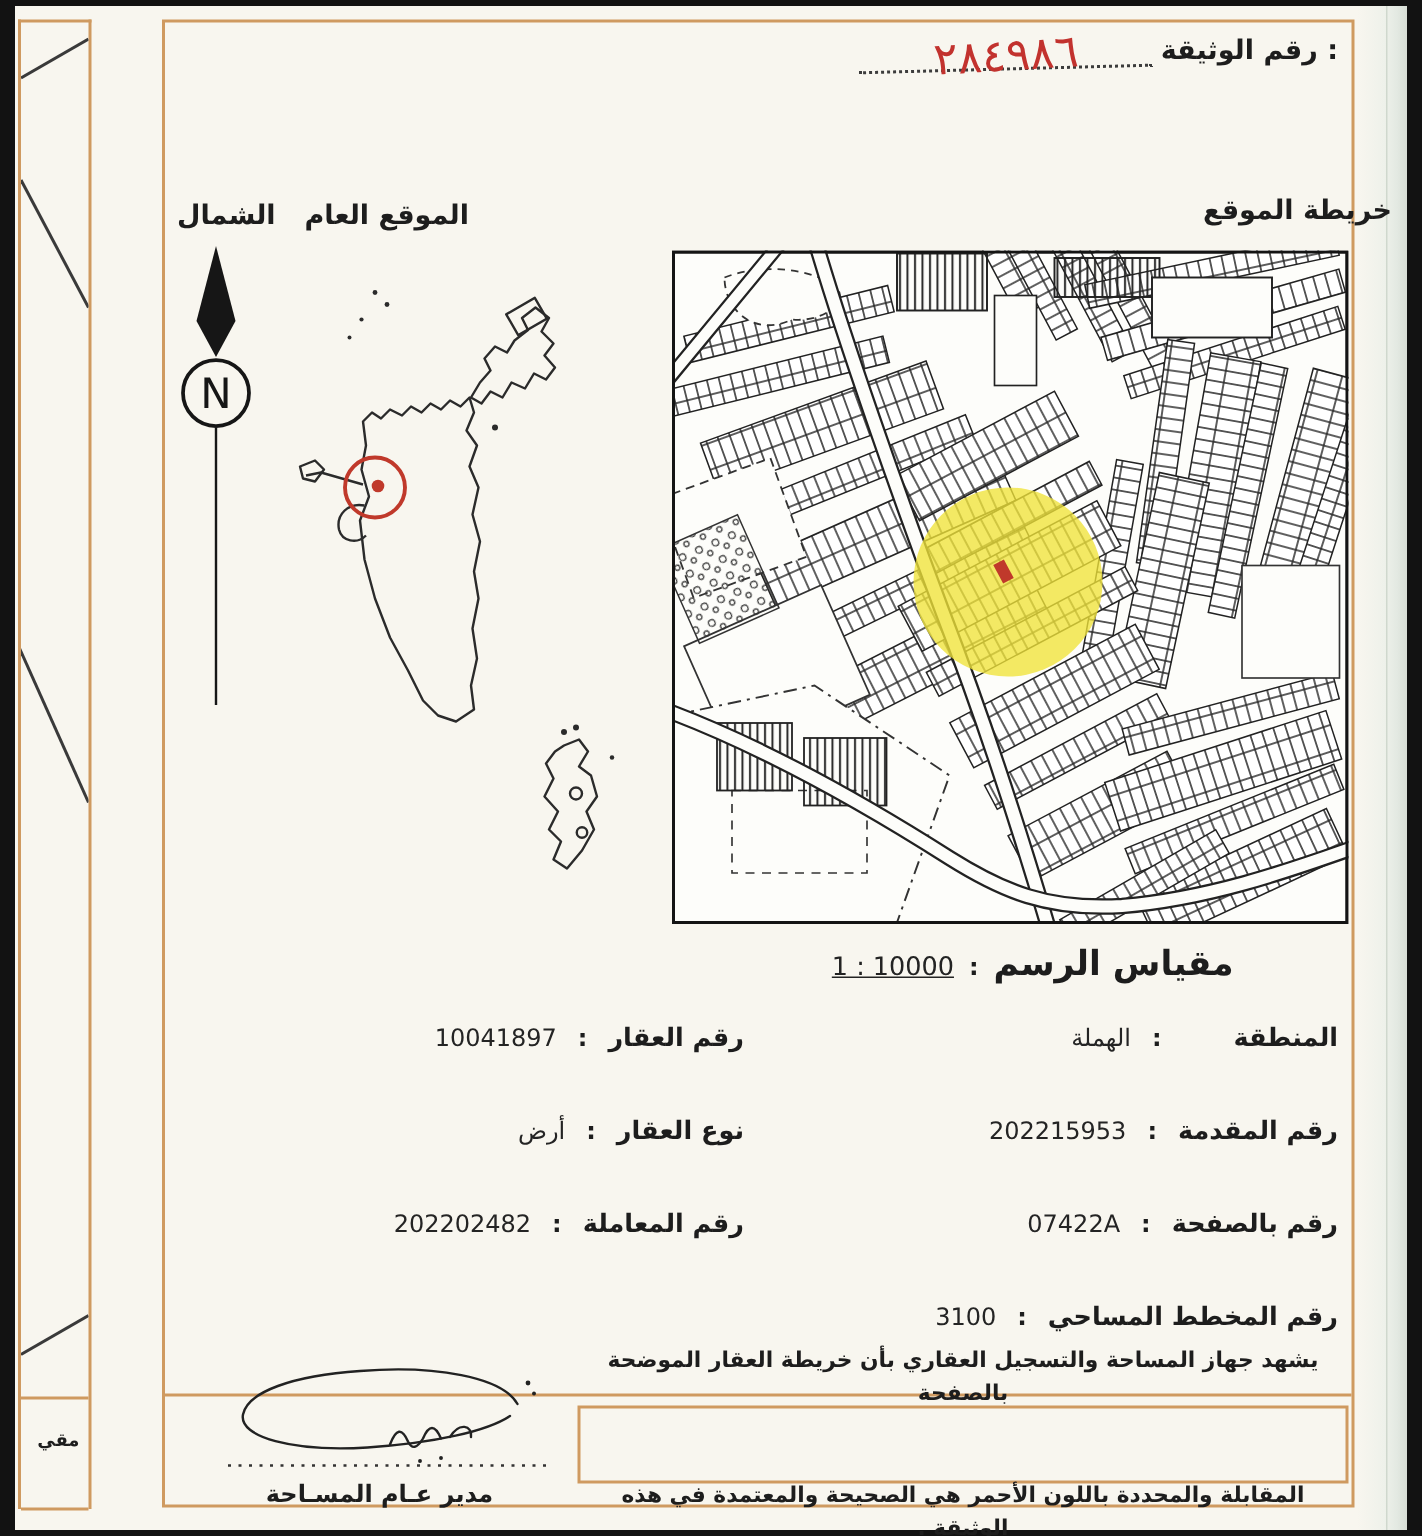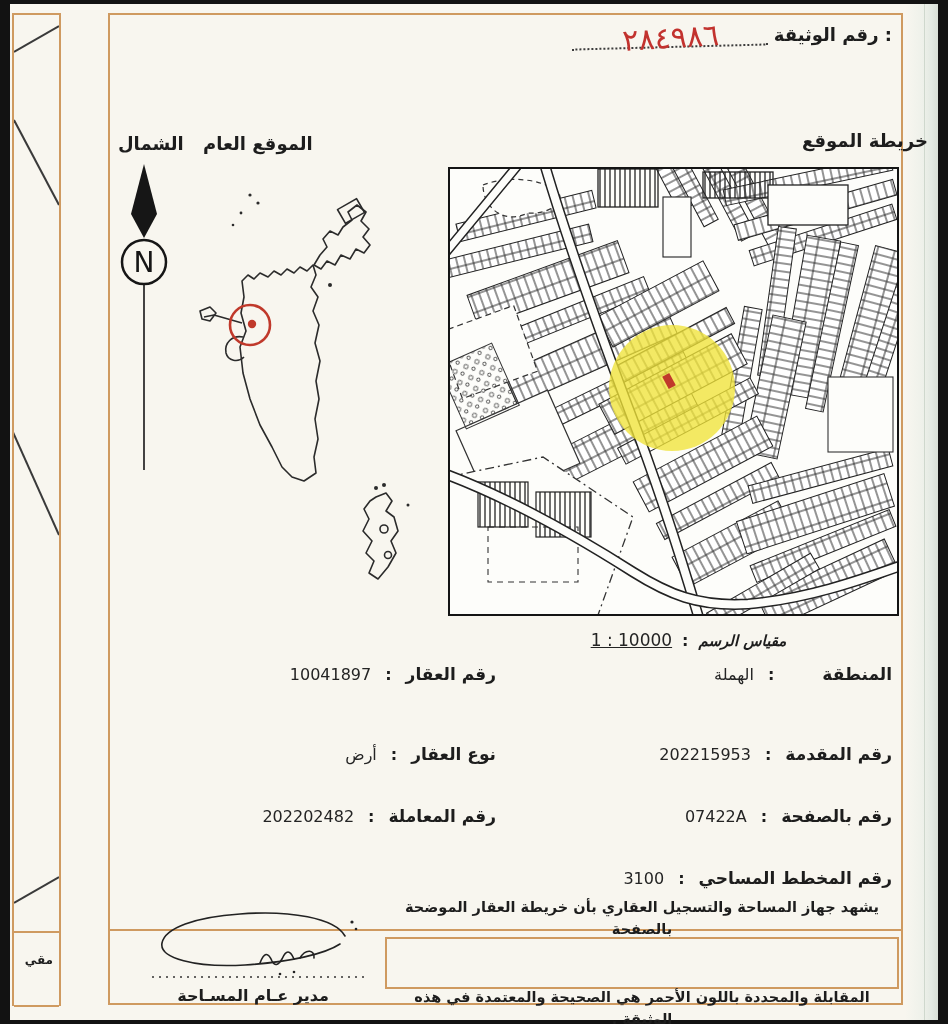--- a/index.html
+++ b/index.html
@@ -41,30 +41,30 @@
   .hdr-map{left:786px;top:130px;margin-left:16px;}
 
   .north-svg{position:absolute;left:118px;top:158px;}
   .bahrain-svg{position:absolute;left:180px;top:185px;}
   .city-map{position:absolute;left:448px;top:167px;}
 
   
   .scale-row{position:absolute;left:448px;top:630px;width:451px;
     display:flex;justify-content:center;align-items:baseline;gap:10px;padding-left:30px;box-sizing:border-box;}
   .scale-row .ratio{font-size:17px;color:#232323;text-decoration:underline;}
-  .scale-row .lbl{font-weight:700;font-size:15px;font-style:italic;}
+  .scale-row .lbl{font-weight:700;font-size:23px;}
   .colon{font-weight:700;font-size:16px;}
 
   
   .drow{position:absolute;display:flex;align-items:baseline;gap:14px;white-space:nowrap;}
   .drow .lbl{font-weight:700;font-size:17px;}
   .drow .val{font-size:16px;color:#242424;}
   .rcol{right:56px;}
   .lcol{right:452px;}
-  .r0{top:664px;margin-left:12px;} .r1{top:744px;} .r2{top:806px;} .r3{top:868px;}
+  .r0{top:682px;margin-left:12px;} .r1{top:744px;} .r2{top:806px;} .r3{top:868px;}
   .gapwide{margin-left:34px;}
 
   
   .bottom-rule{position:absolute;left:110px;top:929px;width:791px;border-top:2px solid #cf9a60;}
   .sig-svg{position:absolute;left:140px;top:908px;}
   .sig-title{position:absolute;left:148px;top:986px;width:210px;text-align:center;
     font-weight:700;font-size:16px;}
   .statement{position:absolute;left:385px;top:937px;width:514px;height:52px;
     border:2px solid #cf9a60;box-sizing:border-box;
     display:flex;flex-direction:column;justify-content:center;align-items:center;

